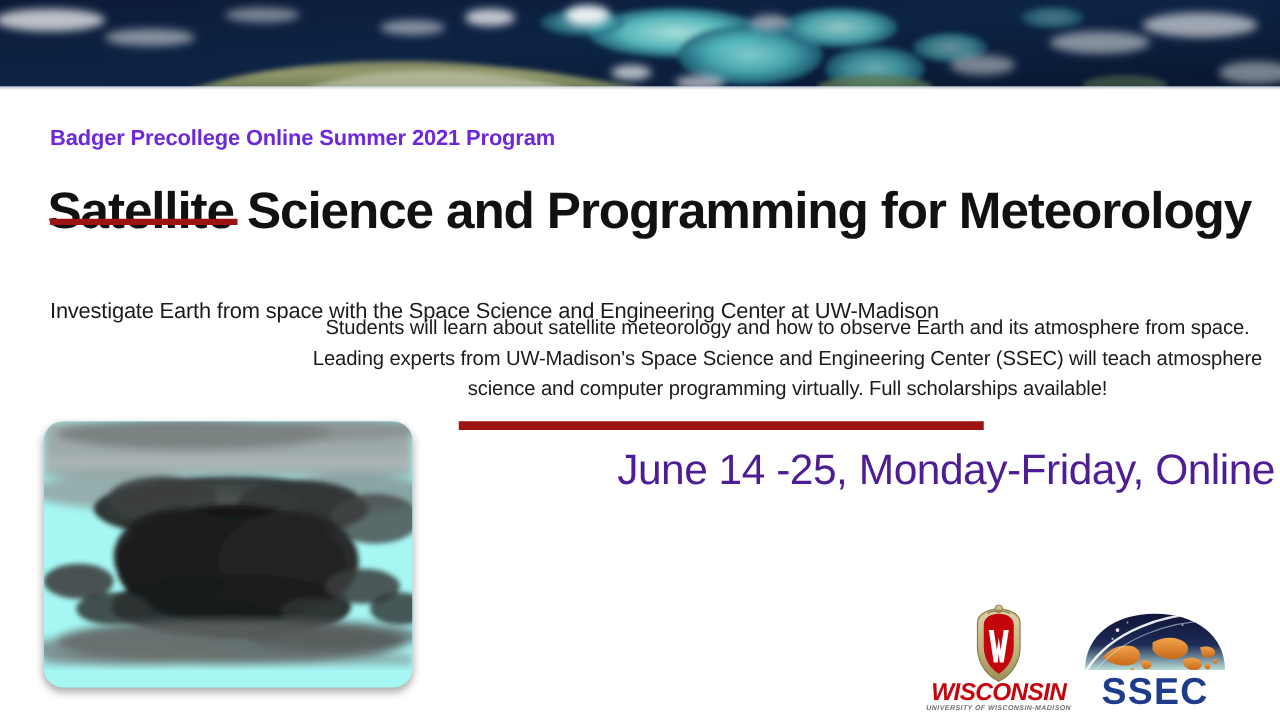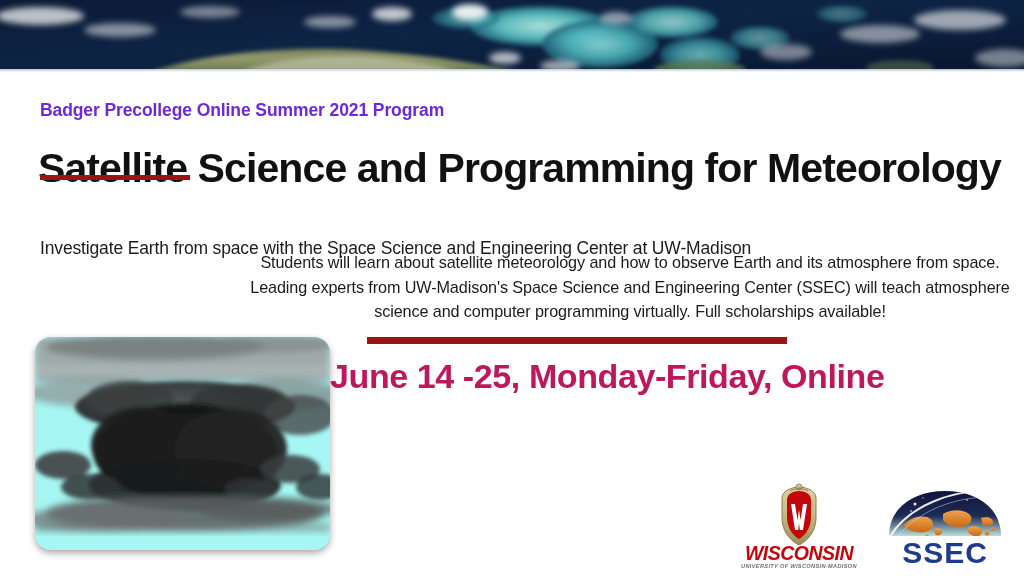--- a/index.html
+++ b/index.html
@@ -83,23 +83,23 @@
   .rule-cta {
     position: absolute;
     left: 367px; top: 337px;
     width: 420px; height: 7px;
     background: #9d1313;
   }
   .cta {
     position: absolute;
     left: 330px; top: 356px;
     width: 690px;
-    text-align: left;
-    color: #be185d;
-    font-weight: bold;
+    text-align: right;
+    color: #4c1d95;
+    font-weight: normal;
     font-size: 34px;
     line-height: 40px;
     letter-spacing: -0.4px;
   }
   .cta div { white-space: nowrap; }
 
   
   .photo {
     position: absolute;
     left: 35px; top: 337px;
@@ -114,21 +114,21 @@
   
   .uw-logo {
     position: absolute;
     left: 735px; top: 482px;
     width: 128px; height: 88px; font-style: italic;
   }
   .uw-logo svg { display: block; width: 128px; height: 88px; }
 
   .ssec-logo {
     position: absolute;
-    left: 881px; top: 484px;
+    left: 860px; top: 484px;
     width: 128px; height: 84px;
   }
   .ssec-logo svg { display: block; width: 128px; height: 84px; }
 </style>
 </head>
 <body>
 
 <div class="banner">
   <svg viewBox="0 0 1024 72" preserveAspectRatio="none">
     <defs>

